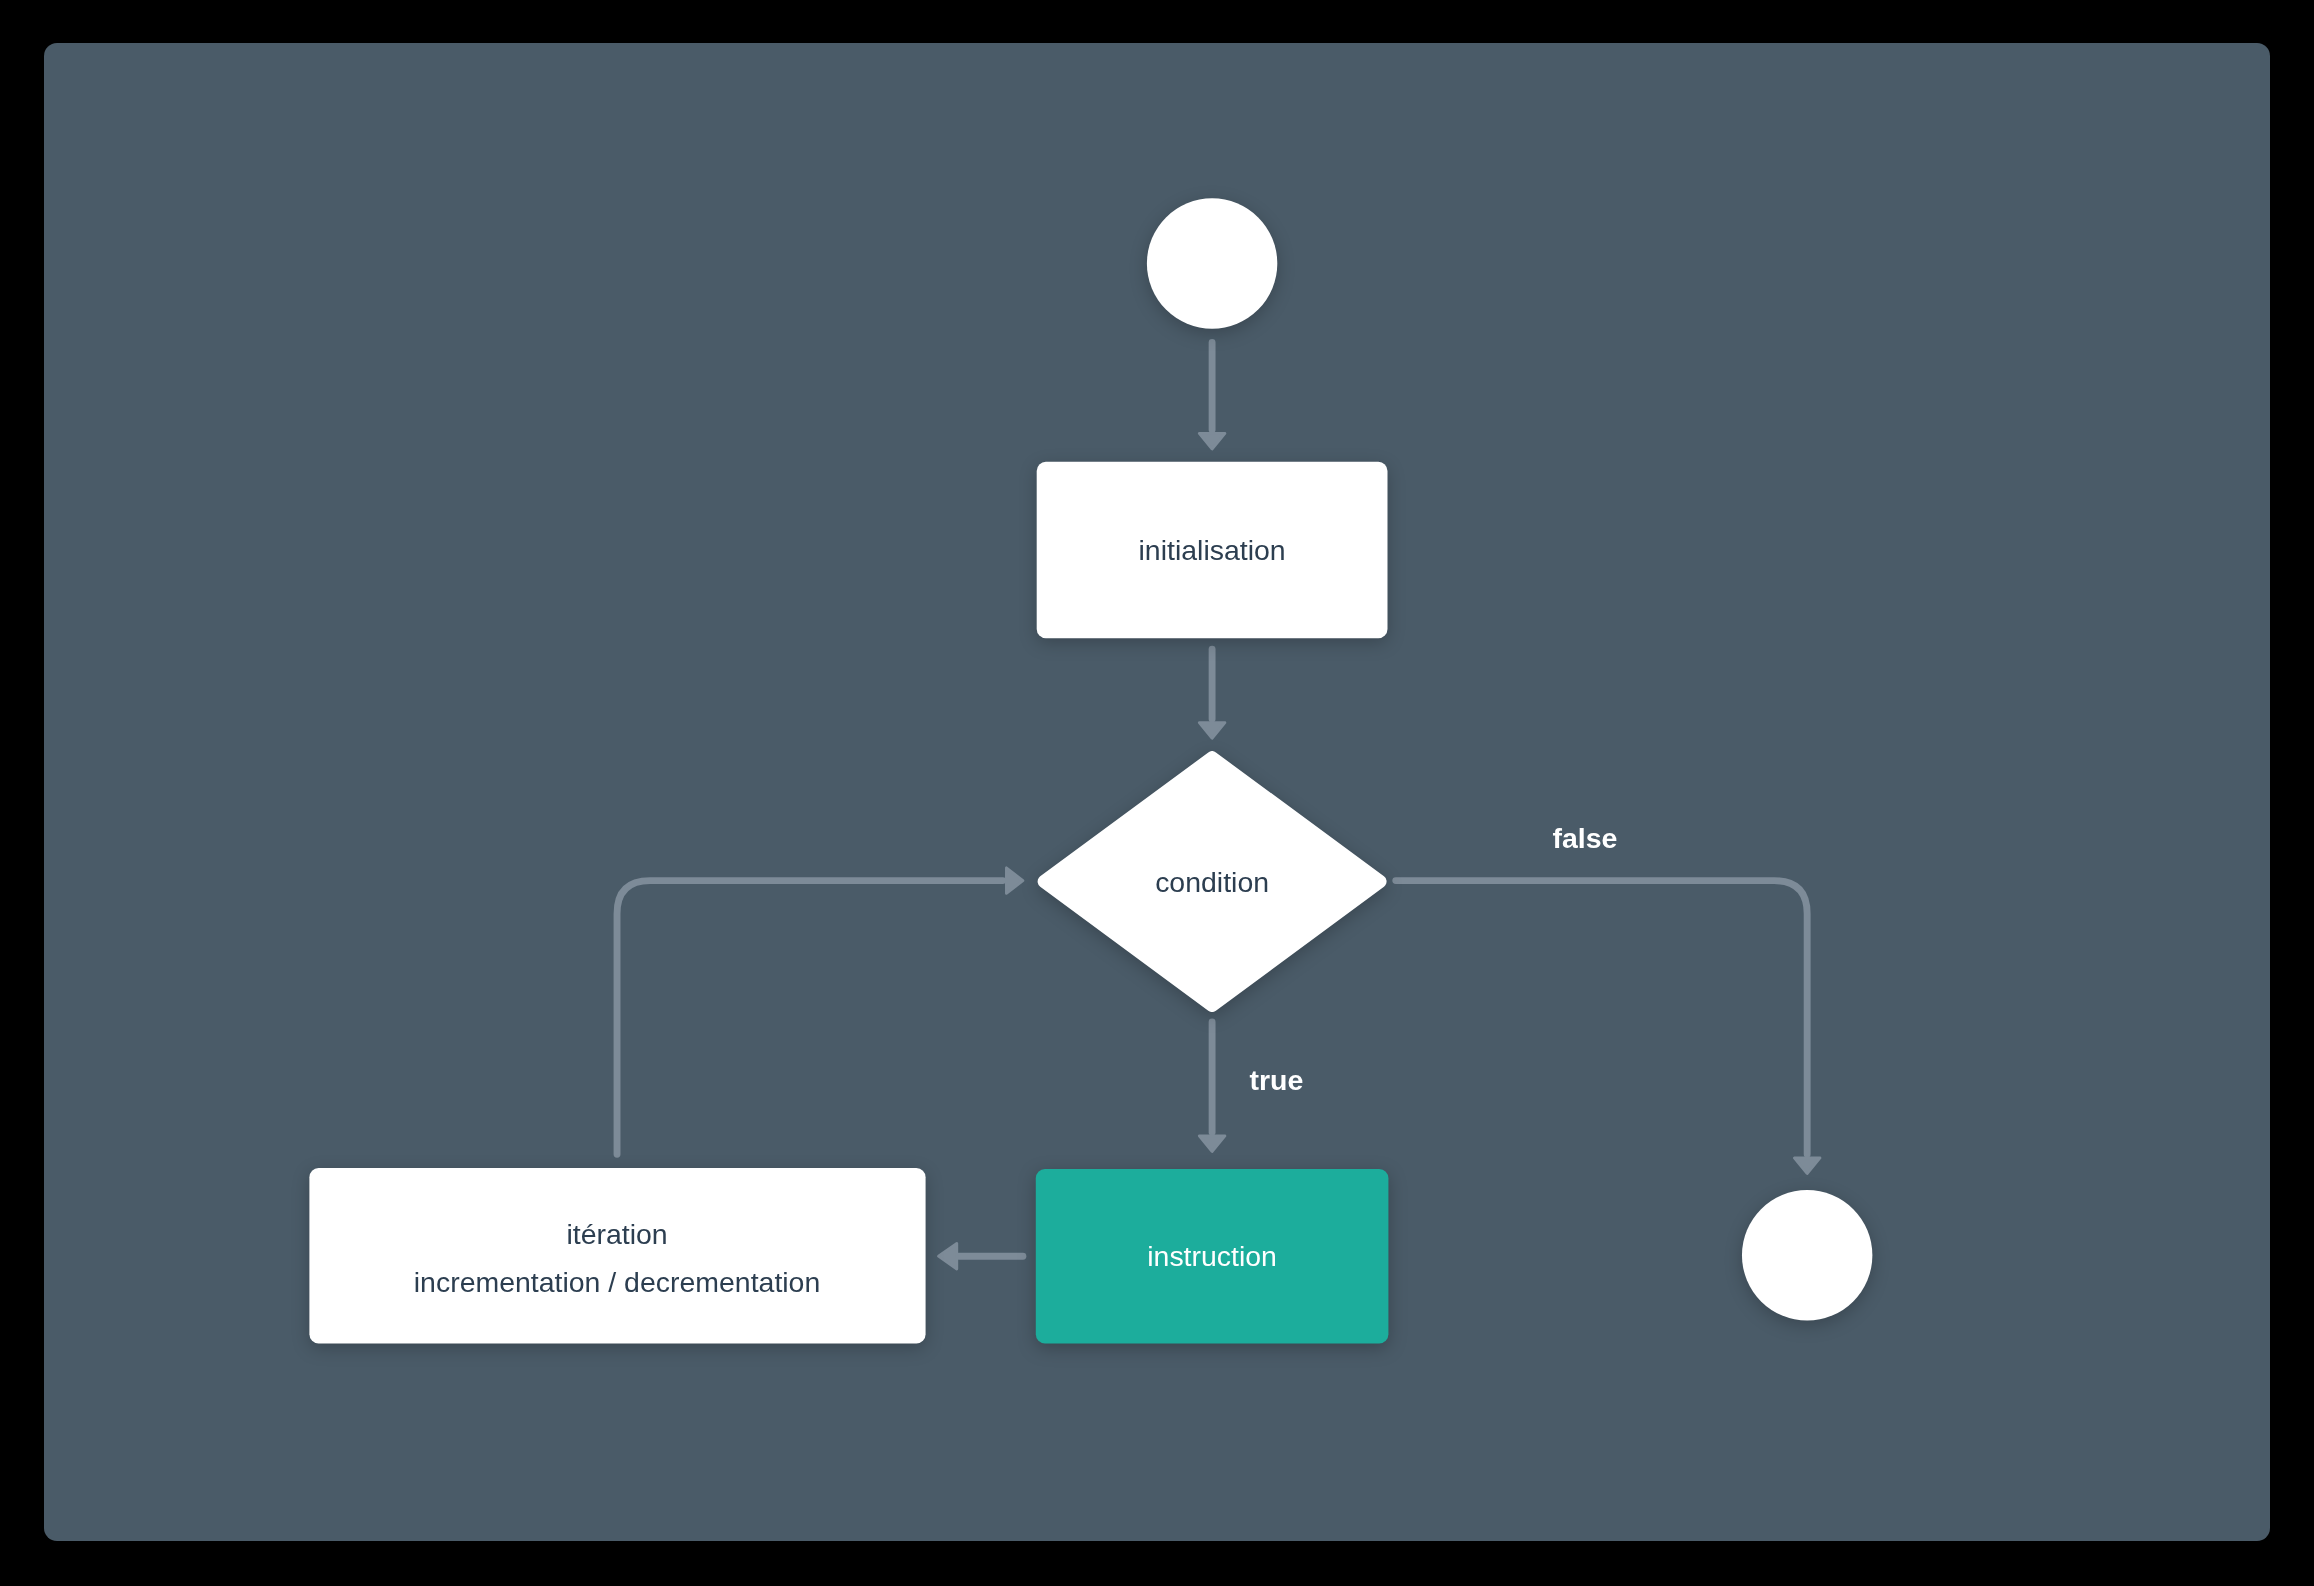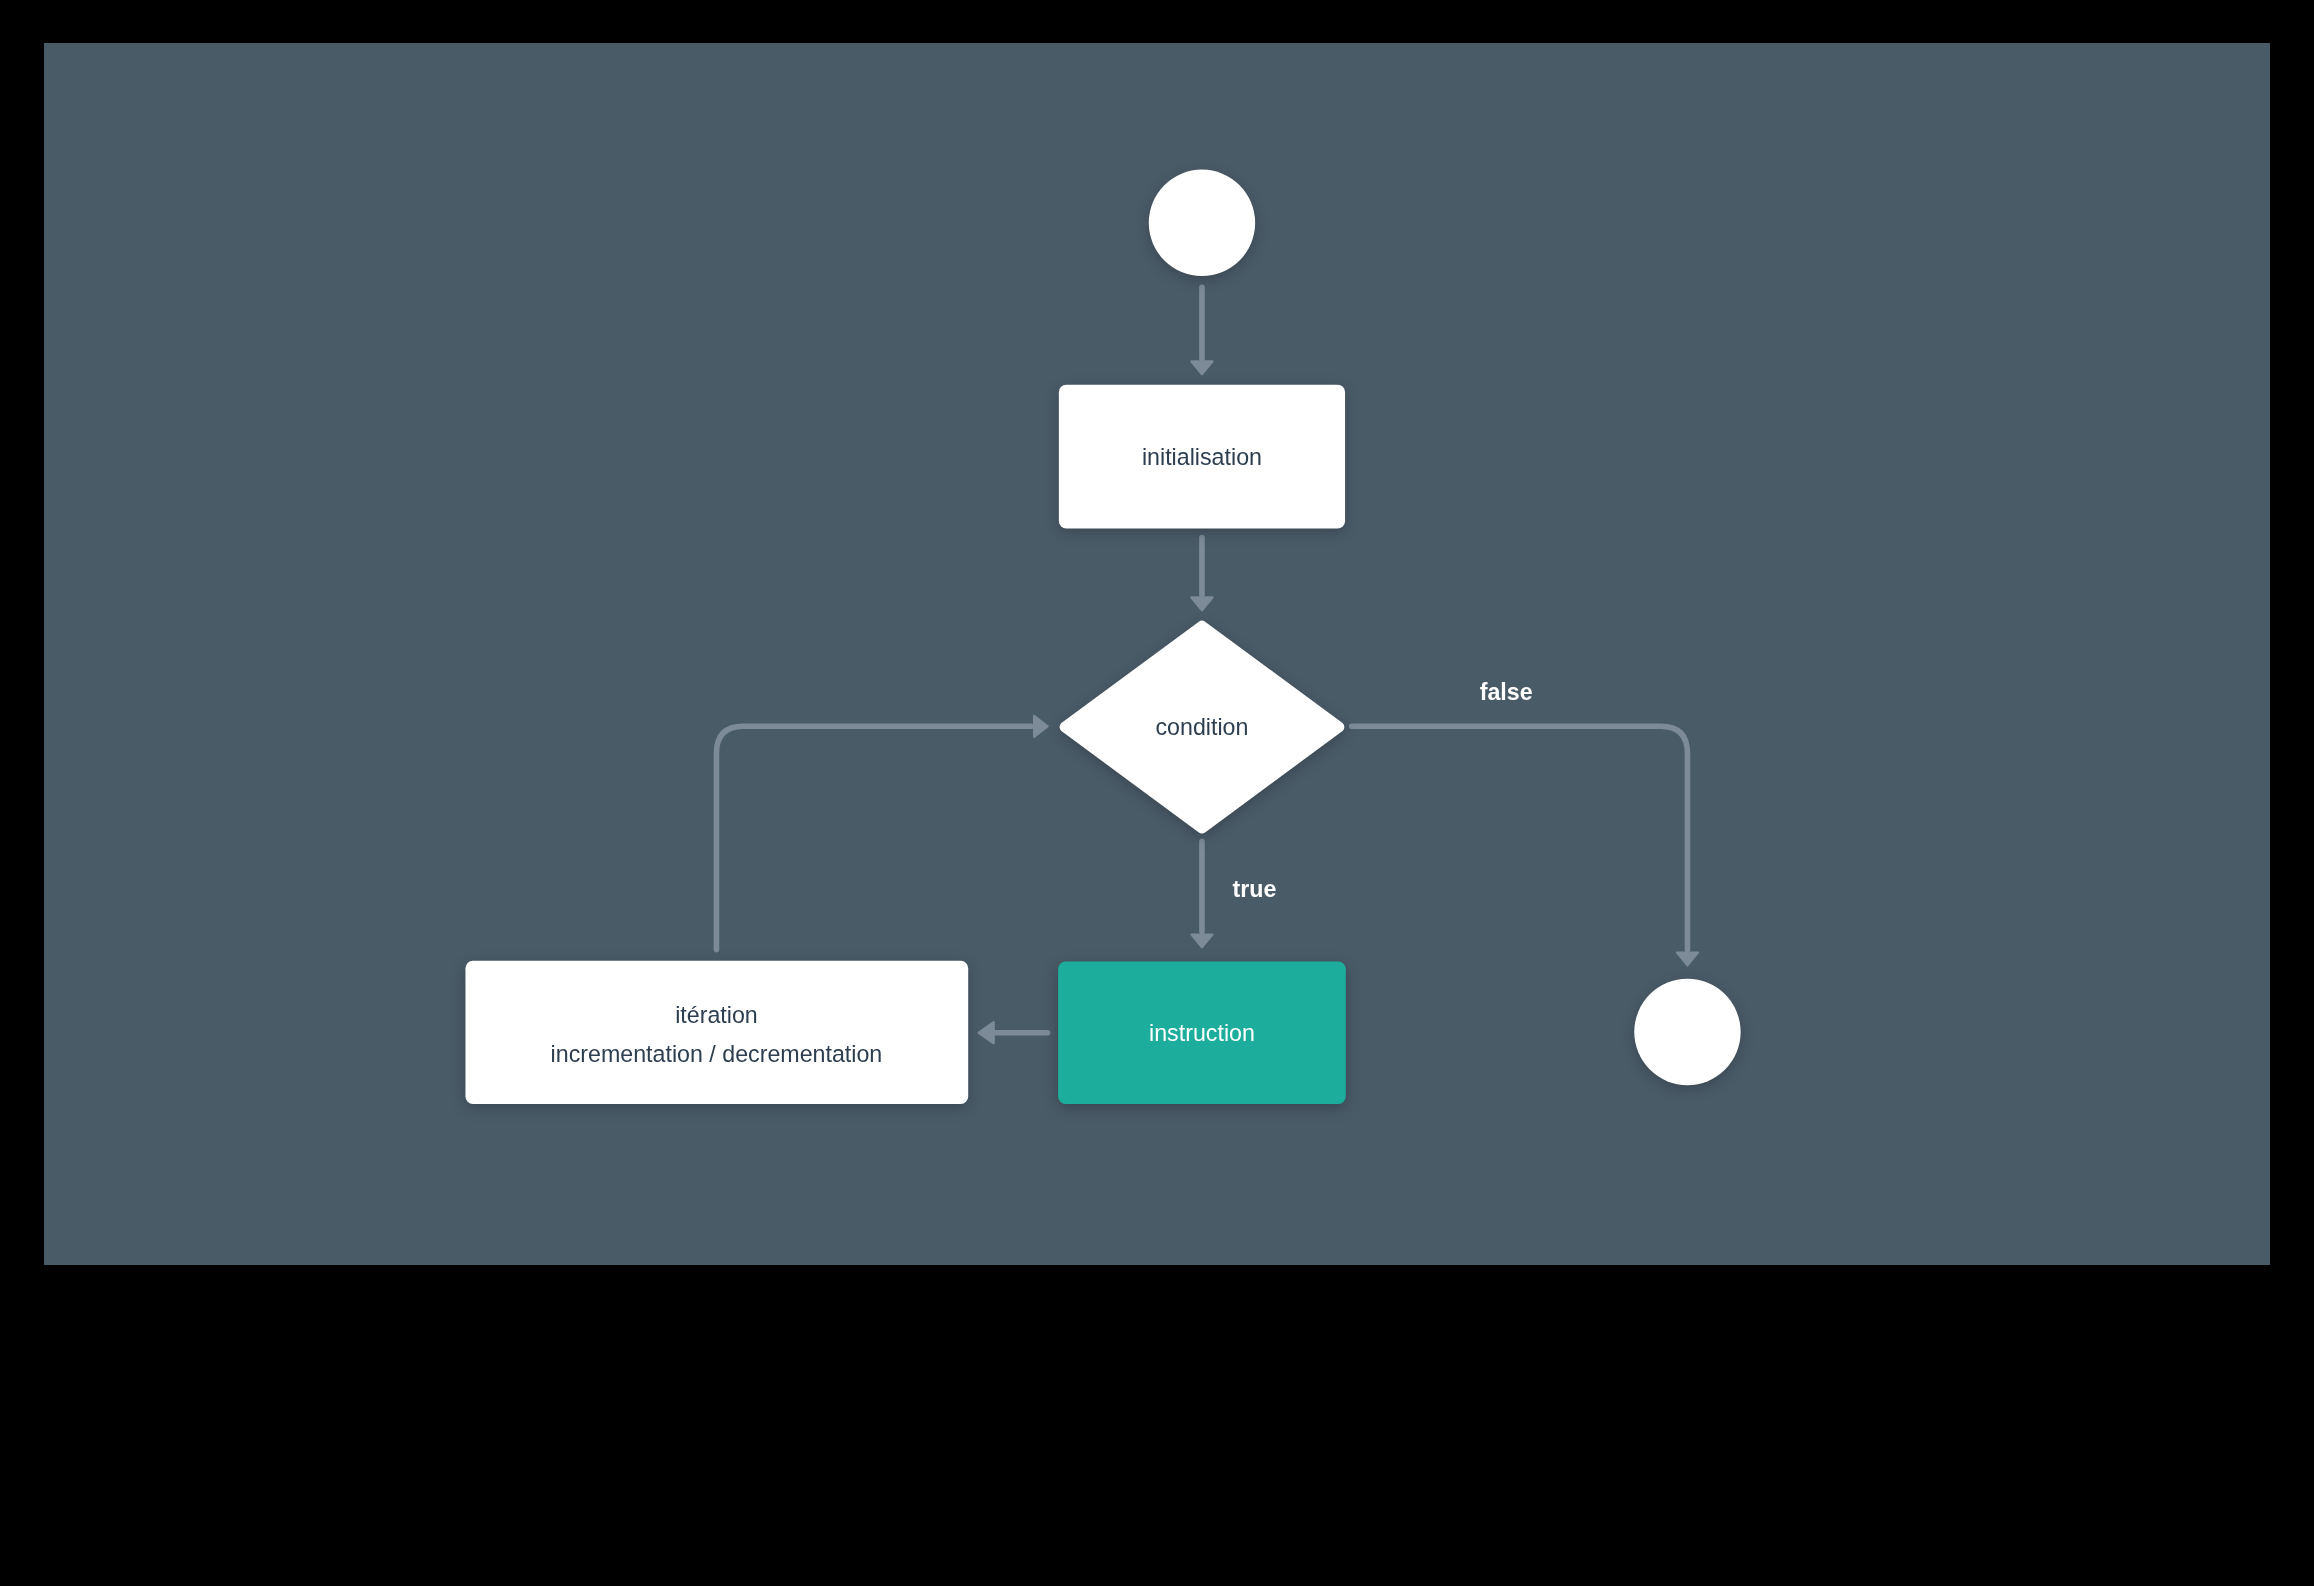--- a/index.html
+++ b/index.html
@@ -23,23 +23,23 @@
     position: relative;
     width: 2314px;
     height: 1587px;
     background: var(--frame);
   }
   .canvas {
     position: absolute;
     left: 44px;
     top: 43px;
     width: 2226px;
-    height: 1222px;
+    height: 1498px;
     background: var(--background);
-    border-radius: 0;
+    border-radius: 13px;
   }
   .canvas svg { display: block; width: 100%; height: 100%; }
 
   .connector {
     stroke: var(--connector);
     stroke-width: 7.5;
     fill: none;
     stroke-linecap: round;
   }
   .arrowhead {

